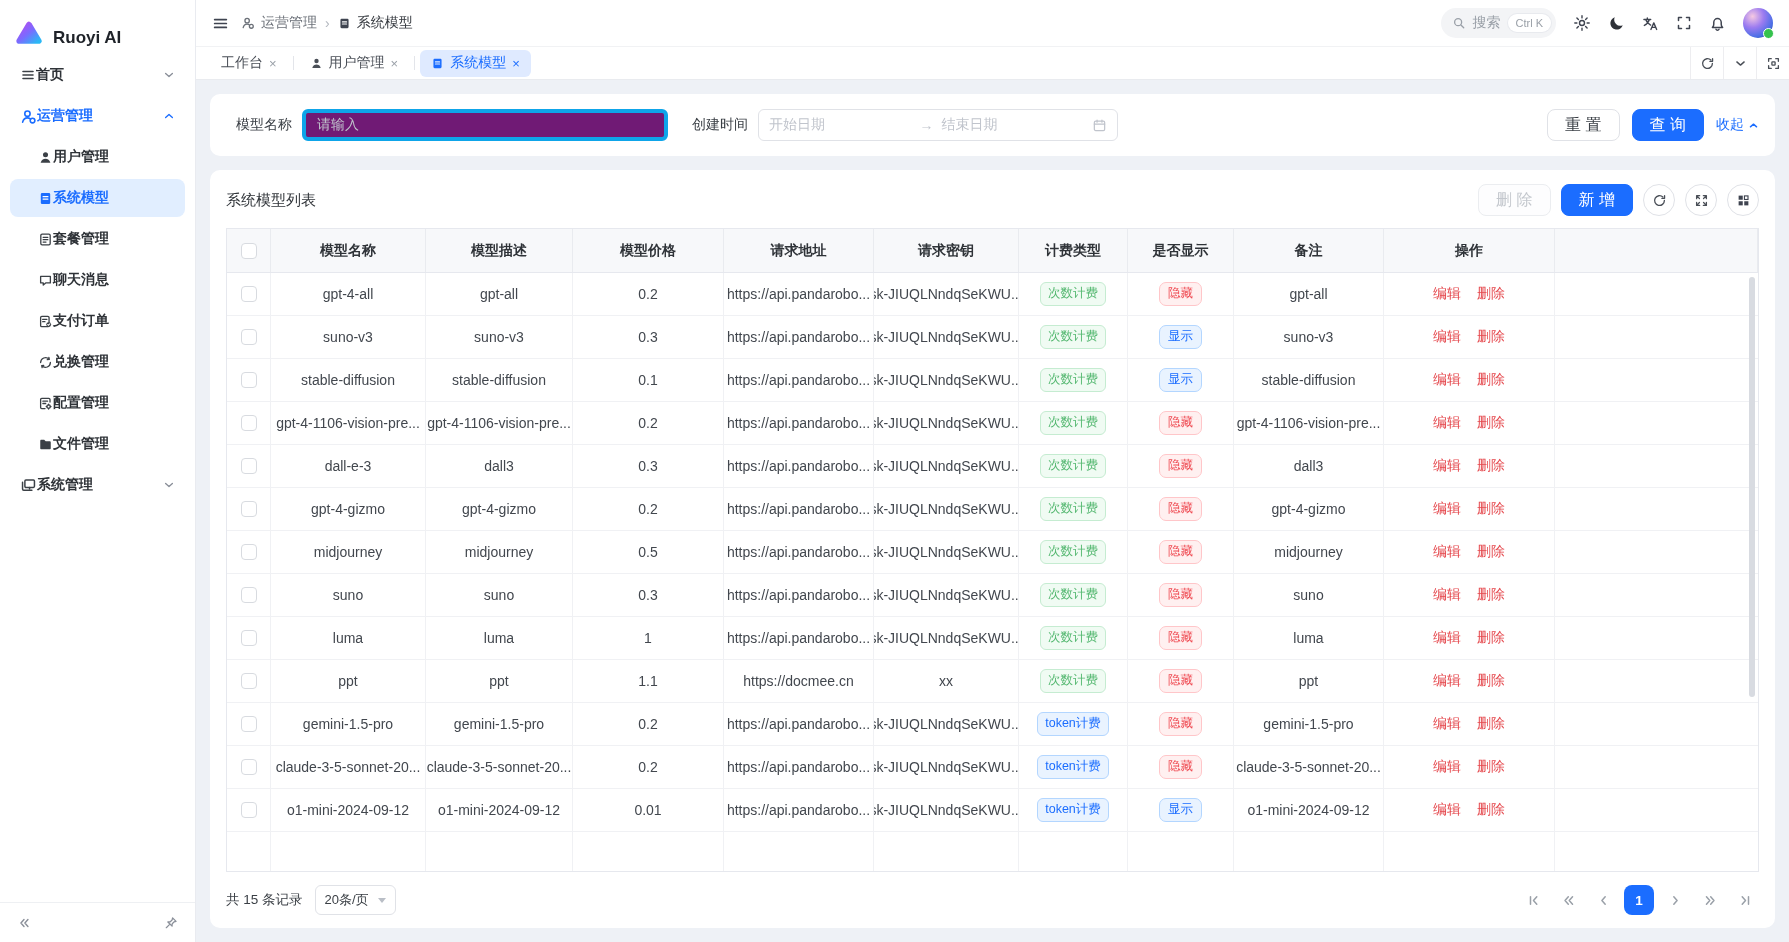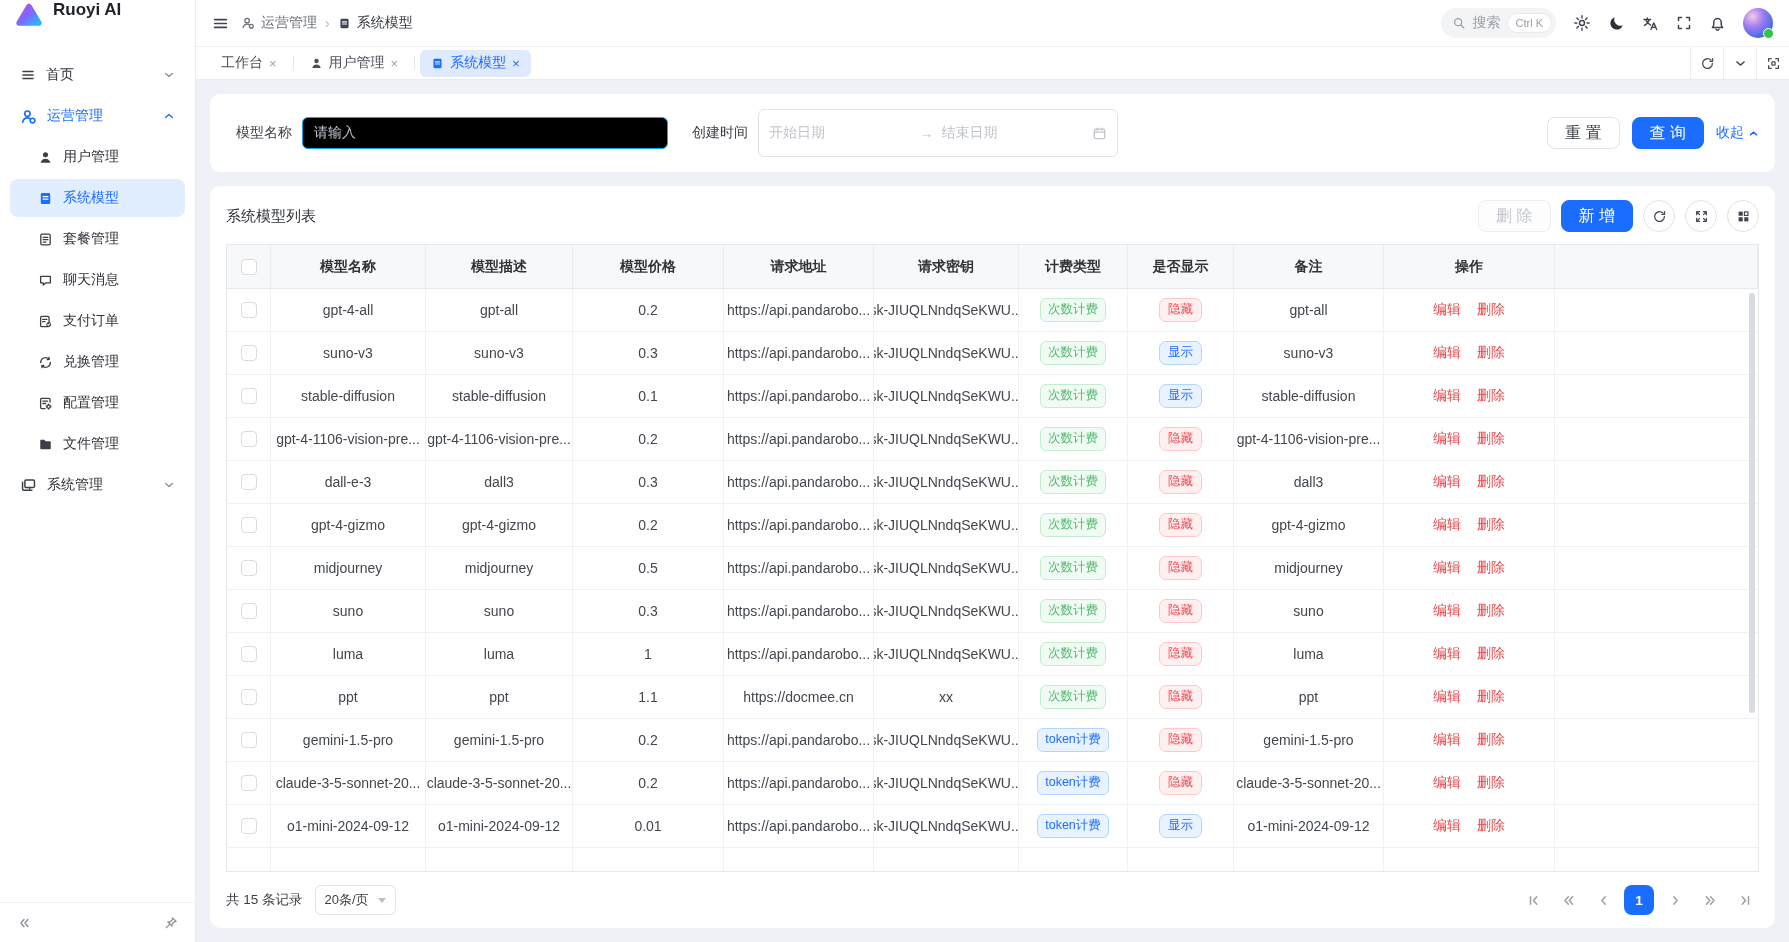--- a/index.html
+++ b/index.html
@@ -5,24 +5,24 @@
   * { box-sizing: border-box; margin: 0; padding: 0; }
   html,body { width:1789px; height:942px; overflow:hidden; }
   body {
     font-family: "Liberation Sans", "DejaVu Sans", sans-serif;
     font-size: 14px; color:#333; background:#fff; display:flex;
   }
   .icon { display:inline-flex; align-items:center; justify-content:center; flex:none; }
 
   
   .sidebar { width:196px; flex:none; background:#fff; border-right:1px solid #e9ebf0; display:flex; flex-direction:column; }
-  .logo { height:48px; display:flex; align-items:flex-start; gap:9px; padding-left:14px; cursor:pointer; }
+  .logo { height:48px; display:flex; align-items:flex-end; gap:9px; padding-left:14px; cursor:pointer; }
   .logo-text { font-size:17px; font-weight:700; color:#1f2329; }
   .menu { flex:1; padding:8px 10px; overflow:hidden; }
-  .menu-item { height:38px; display:flex; align-items:center; gap:10px; padding:0 10px; border-radius:8px; color:#2f3338; margin-bottom:3px; cursor:pointer; }
+  .menu-item { height:38px; display:flex; align-items:center; gap:0; padding:0 10px; border-radius:8px; color:#2f3338; margin-bottom:3px; cursor:pointer;font-weight:bold; }
   .menu-item .chev { margin-left:auto; color:#8a8f99; }
   .menu-item.parent-active { color:#1b6dff; }
   .menu-item.parent-active .chev { color:#1b6dff; }
   .sub-item { padding-left:28px; }
   .sub-item.active { background:#e1eeff; color:#1b6dff; }
   .sidebar-footer { height:40px; border-top:1px solid #eef0f3; display:flex; align-items:center; justify-content:space-between; padding:0 12px; color:#8a8f99; }
   .sf-btn { width:24px; height:24px; border-radius:50%; display:flex; align-items:center; justify-content:center; cursor:pointer; }
 
   
   .main { flex:1; min-width:0; display:flex; flex-direction:column; background:#eef1f6; }
@@ -47,23 +47,23 @@
   .tab-sep { width:1px; height:14px; background:#e3e5ea; margin:0 5px; }
   .tabbar-right { margin-left:auto; display:flex; align-self:stretch; }
   .tbb-btn { width:33px; display:flex; align-items:center; justify-content:center; border-left:1px solid #ededf0; color:#4a4f57; cursor:pointer; }
 
   .content { flex:1; min-height:0; padding:14px; display:flex; flex-direction:column; gap:14px;border-radius:15px; }
   .card { background:#fff; border-radius:10px; }
 
   
   .filter-card { padding:15px 16px; display:flex; align-items:center; flex:none; }
   .f-label { color:#3a3f45; margin:0 10px 0 10px; white-space:nowrap; }
-  .f-input { width:366px; height:32px; border:1px solid #0ea5e9; border-radius:6px; display:flex; align-items:center; padding:0 11px; color:#c0c4cc; background:#000000; cursor:text; }
+  .f-input { width:366px; height:32px; border:4px solid #0ea5e9; border-radius:6px; display:flex; align-items:center; padding:0 11px; color:#c0c4cc; background:#701a75; cursor:text; }
   .date-label { margin-left:24px; }
-  .date-input { width:360px; height:48px; border:1px solid #e0e2e7; border-radius:6px; display:flex; align-items:center; padding:0 10px; color:#c0c4cc; gap:8px; cursor:pointer; }
+  .date-input { width:360px; height:32px; border:1px solid #e0e2e7; border-radius:6px; display:flex; align-items:center; padding:0 10px; color:#c0c4cc; gap:8px; cursor:pointer; }
   .date-part { flex:1; }
   .date-arrow { color:#c0c4cc; }
   .f-actions { margin-left:auto; display:flex; align-items:center; gap:12px; }
   .btn { height:32px; padding:0 17px; border-radius:8px; border:1px solid #e0e2e7; background:#fff; color:#3a3f45; font-size:16px; display:inline-flex; align-items:center; justify-content:center; cursor:pointer; white-space:nowrap; }
   .btn-primary { background:#1b6dff; border-color:#1b6dff; color:#fff; }
   .btn-disabled { color:#c3c7cd; border-color:#ebedf0; background:#fdfdfe; cursor:not-allowed; }
   .link-collapse { color:#1b6dff; display:flex; align-items:center; gap:4px; cursor:pointer; white-space:nowrap; }
 
   
   .list-card { flex:1; min-height:0; padding:12px 16px 0; display:flex; flex-direction:column; }

